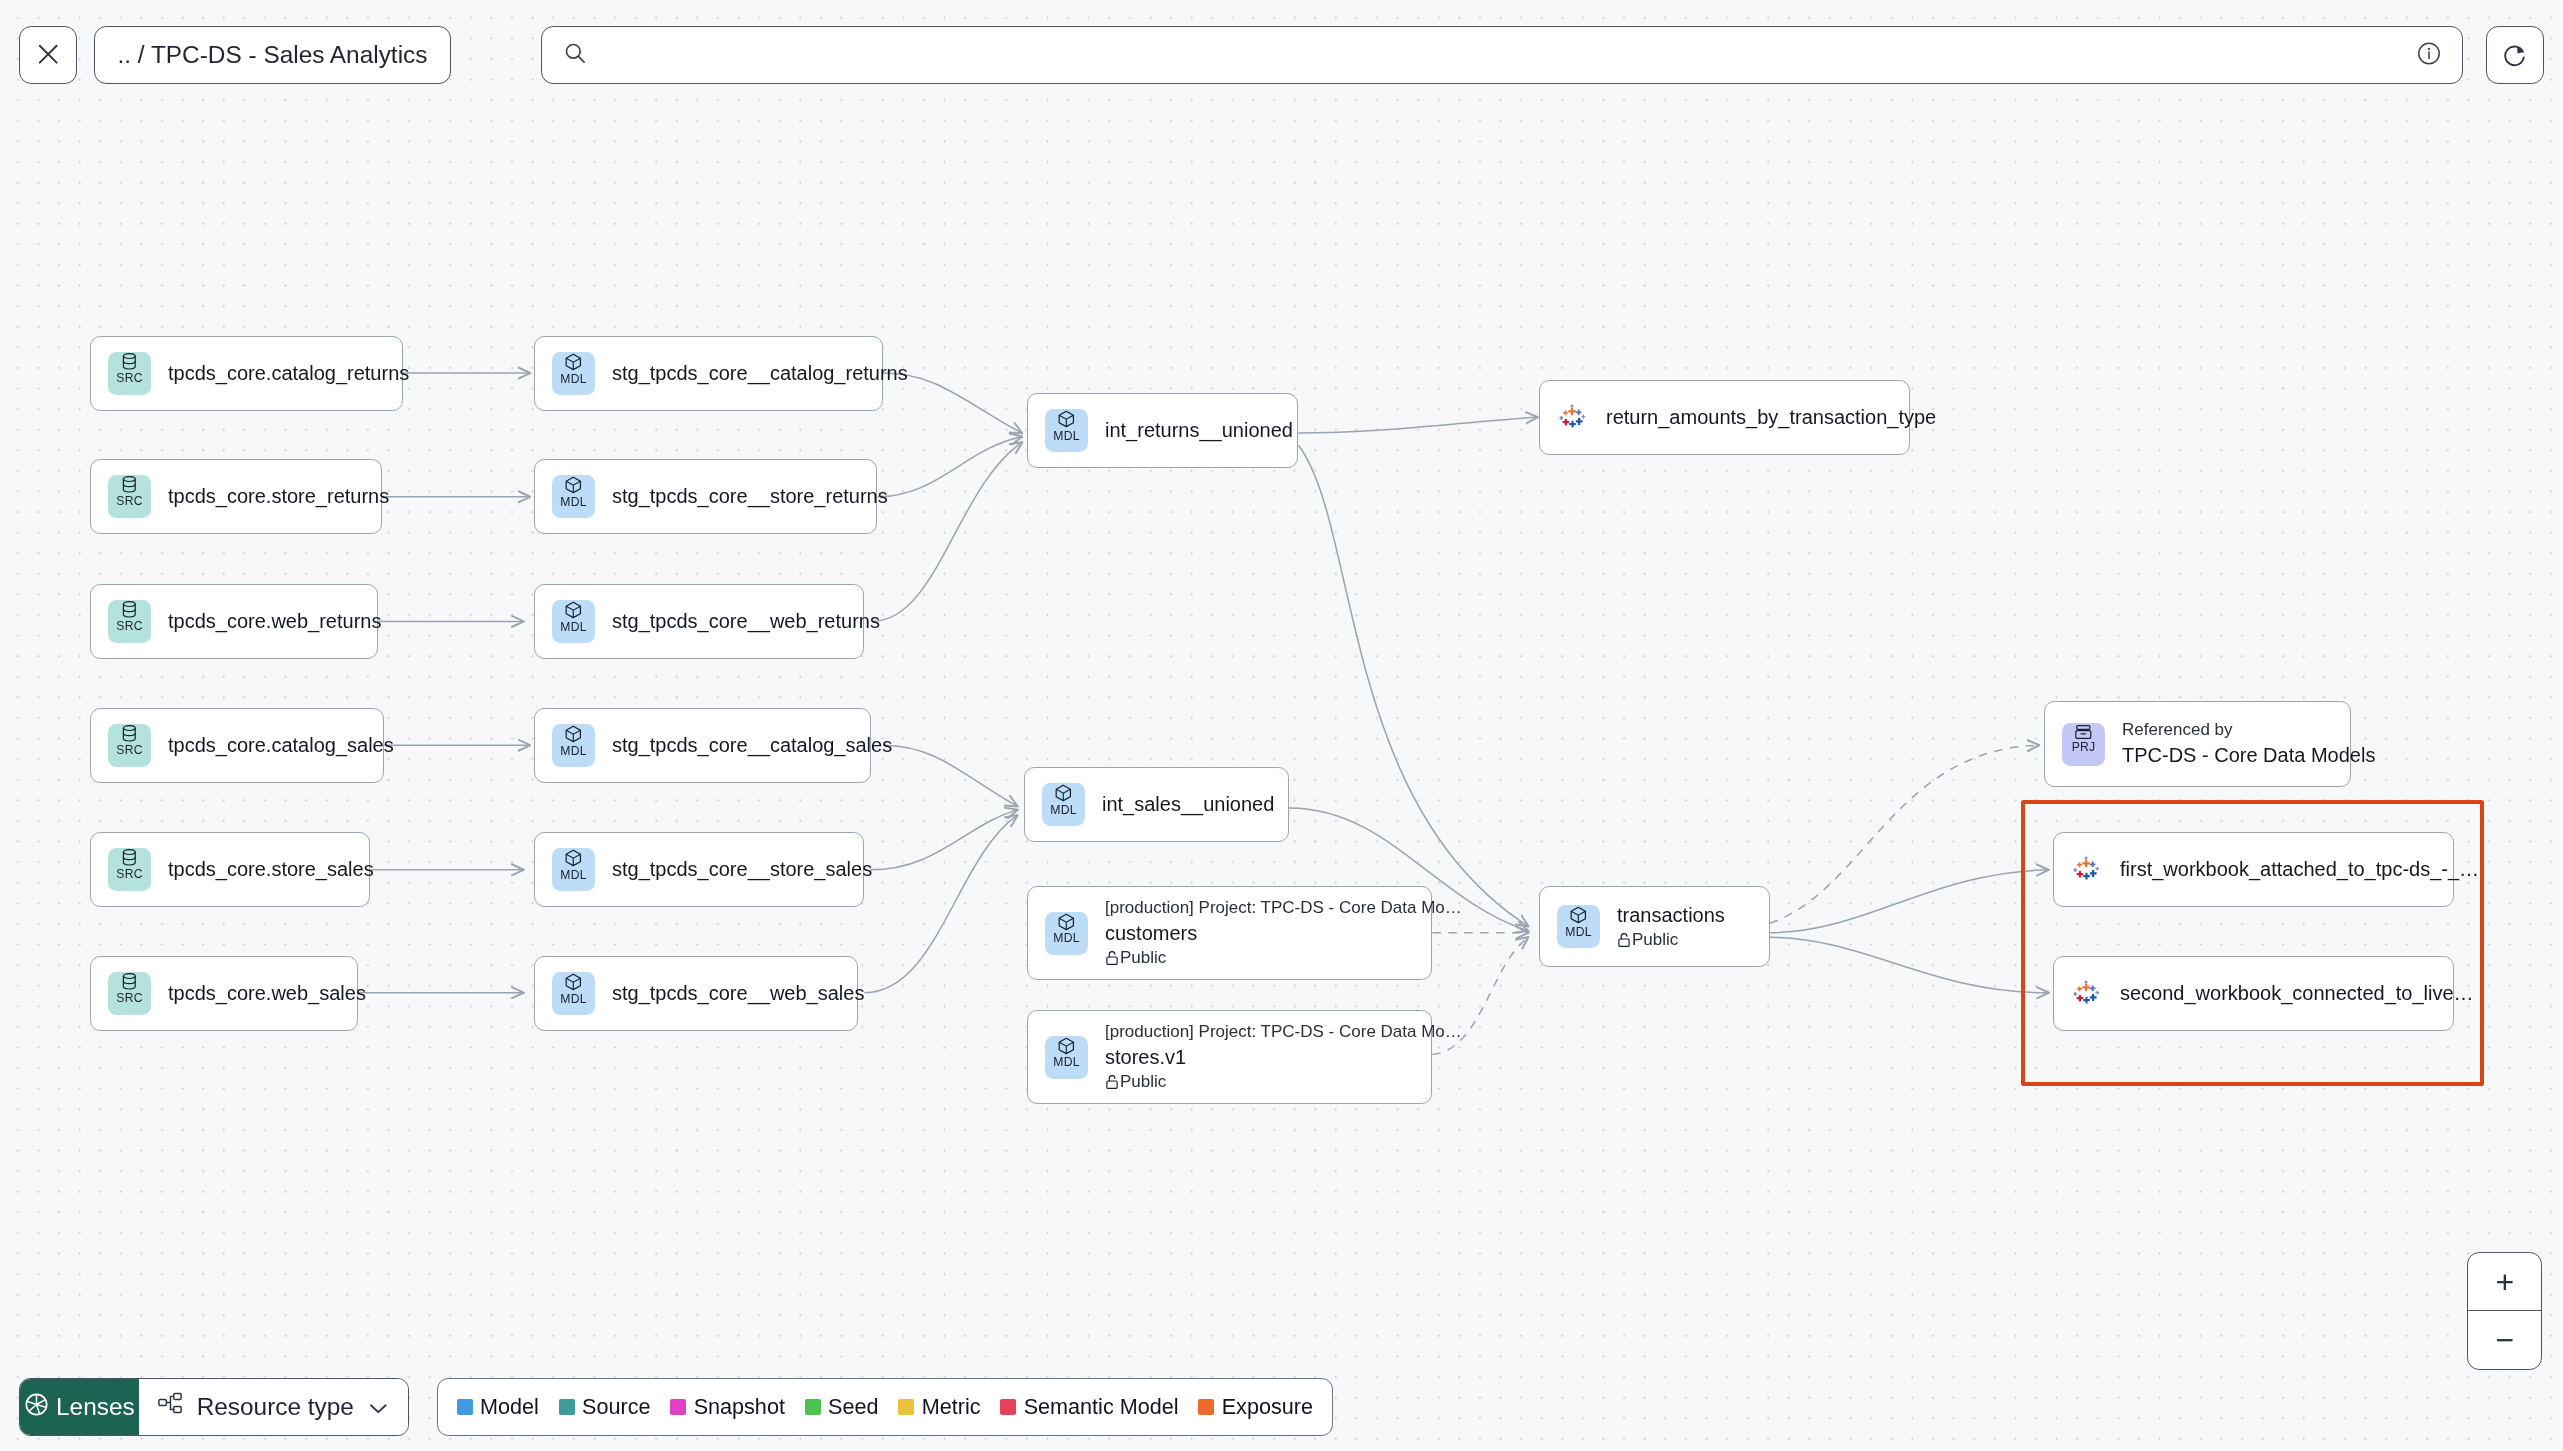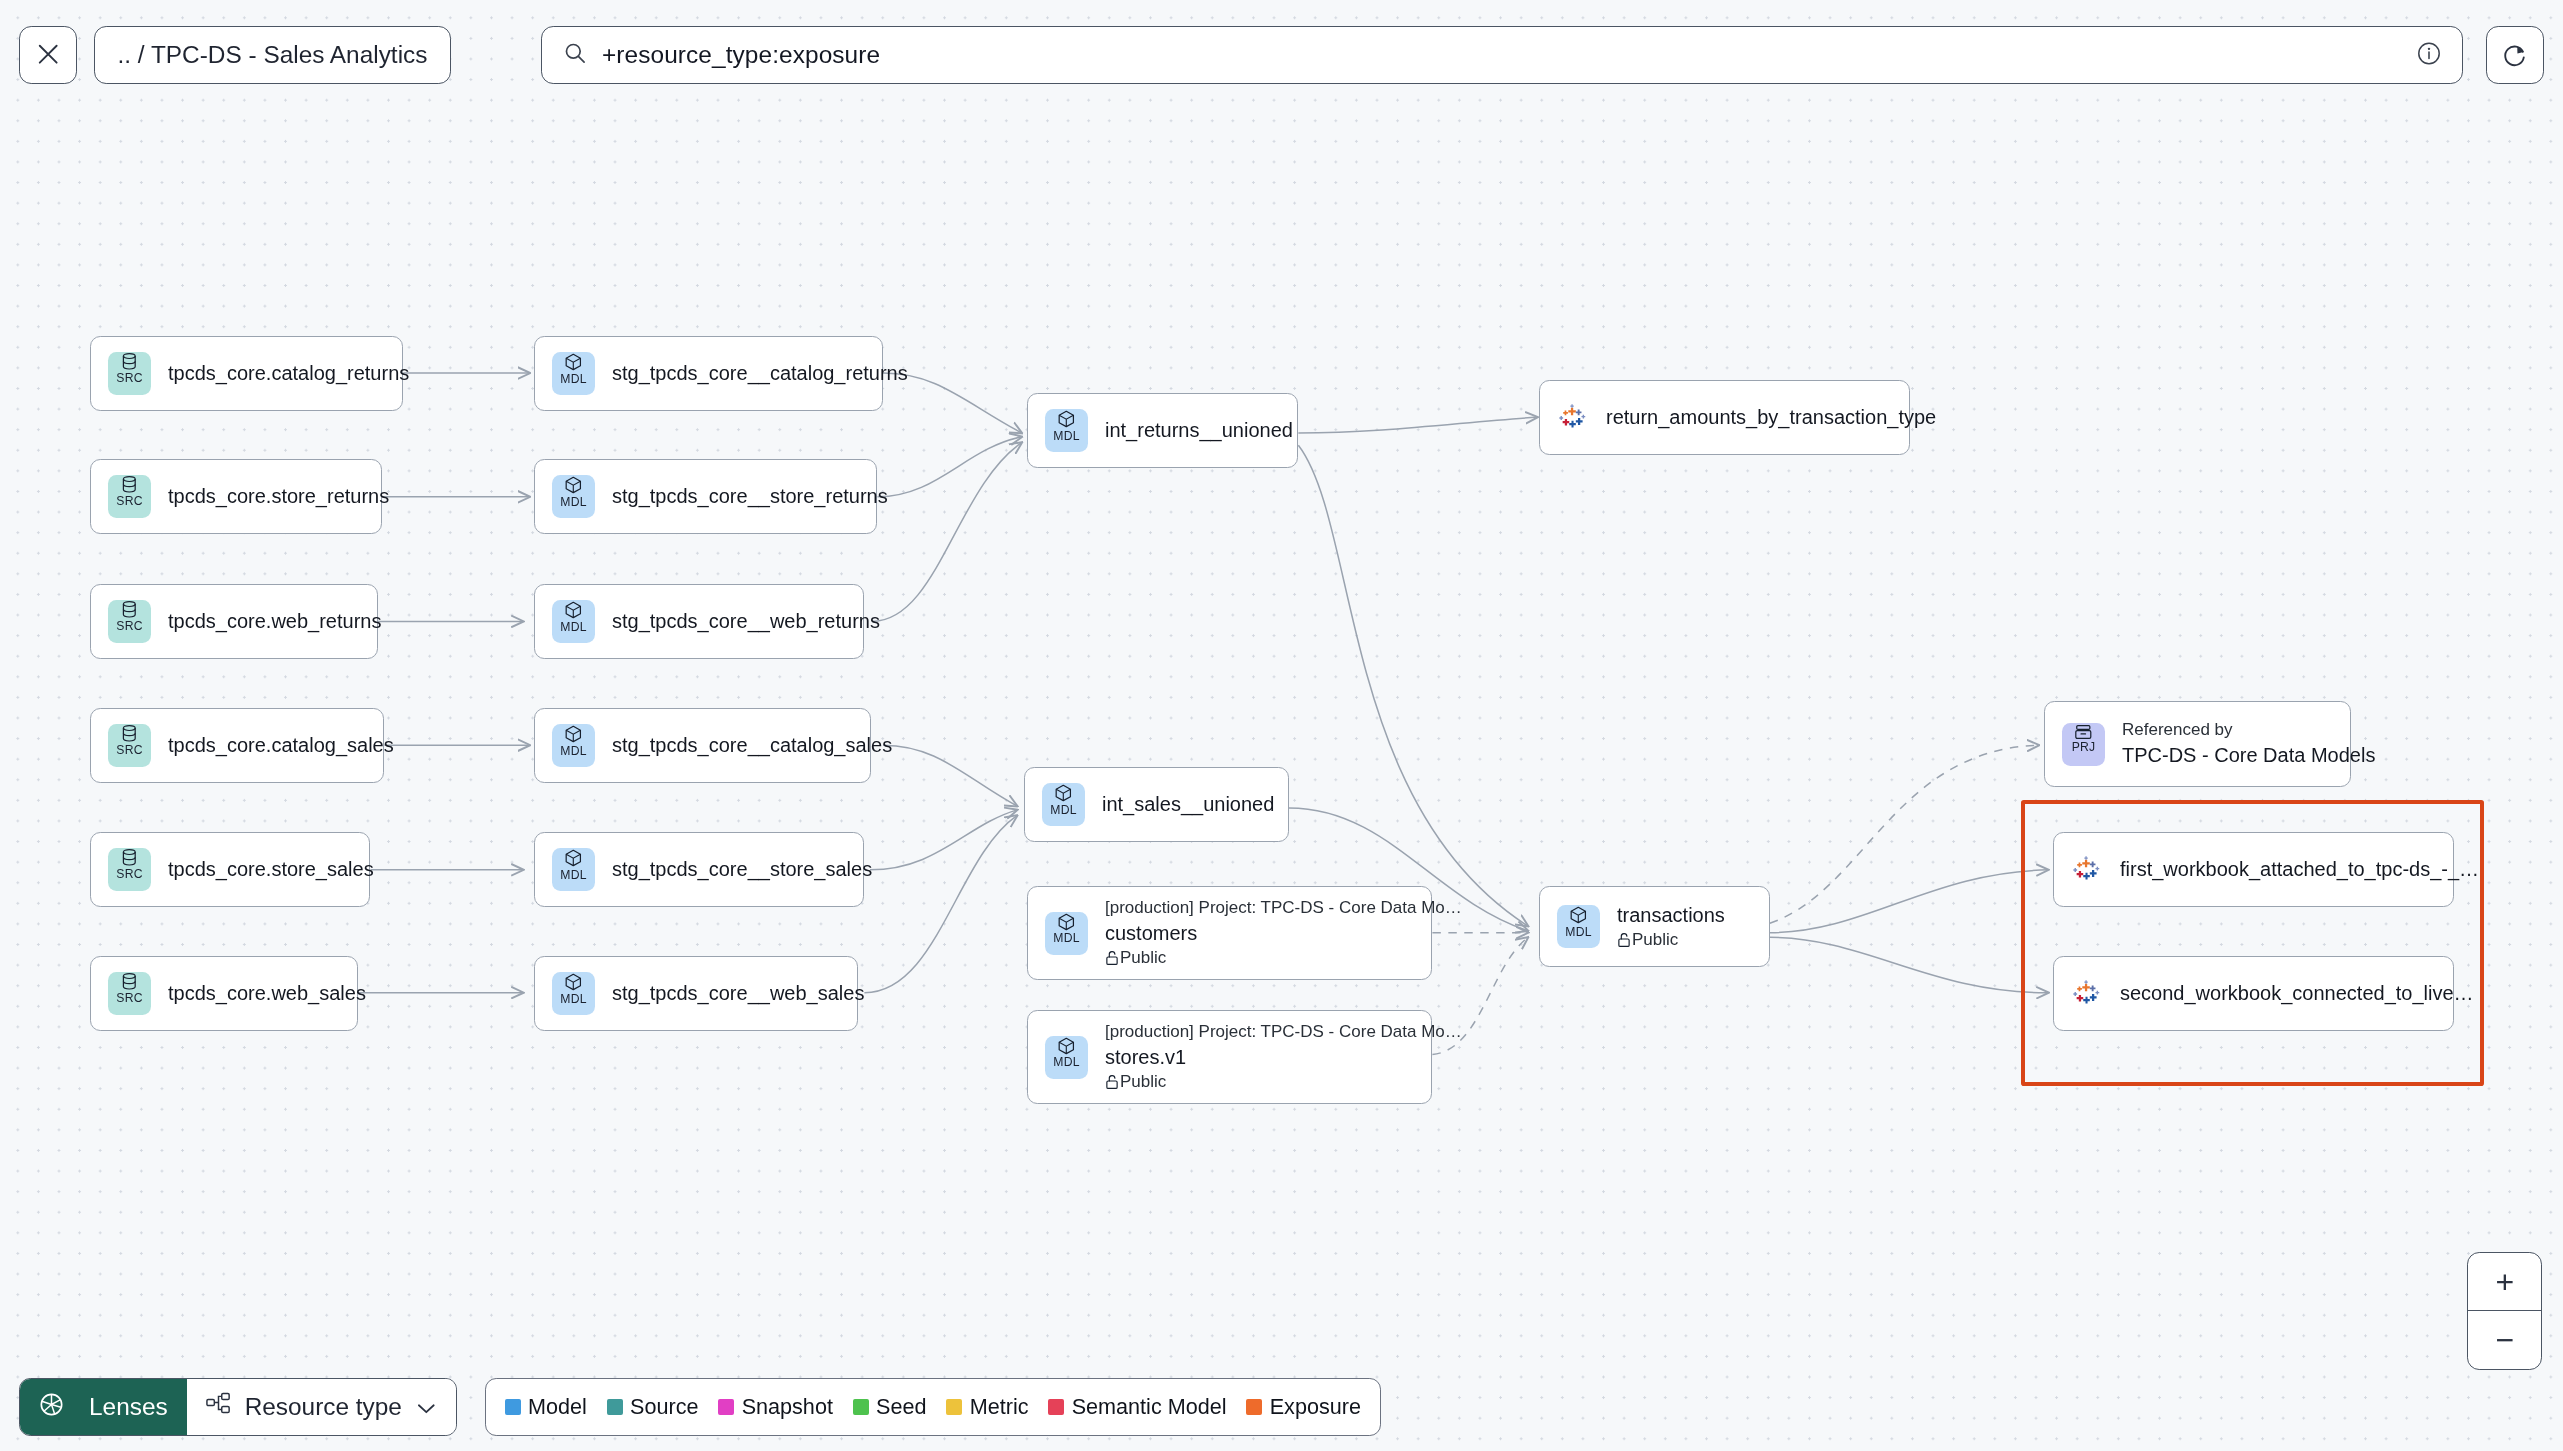--- a/index.html
+++ b/index.html
@@ -149,22 +149,22 @@
   .lens-group {
     display: flex; align-items: stretch;
     height: 58px;
     border-radius: 11.2px;
     overflow: hidden;
     border: 1.4px solid #4b5563;
     background: #fff;
   }
   .lens-btn {
     background: #1d6354; color: #fff;
-    display: flex; align-items: center; gap: 25px;
-    padding: 0 19px;
+    display: flex; align-items: center; gap: 7px;
+    padding: 0 4px;
     font-size: 24.4px;
     cursor: pointer;
   }
   .lens-select {
     background: #fff; color: #1f2430;
     display: flex; align-items: center; gap: 14px;
     padding: 0 19px;
     font-size: 24.4px;
     cursor: pointer;
   }
@@ -215,21 +215,20 @@
       <span>.. / TPC-DS - Sales Analytics</span>
     </div>
 
     <div class="searchbar">
       <span class="q-icon">
         <svg width="24.4" height="24.4" viewBox="0 0 26 26">
             <circle cx="11" cy="11" r="7.3" stroke="#3b424e" stroke-width="1.8" fill="none"></circle>
             <path d="M16.4 16.4 L22.5 22.5" stroke="#3b424e" stroke-width="1.8" stroke-linecap="round"></path>
           </svg>
       </span>
-      <span class="q-text" title="Search lineage">+resource_type:exposure</span>
       <span class="info-icon">
         <svg width="26" height="26" viewBox="0 0 28 28">
             <circle cx="14" cy="14" r="11" stroke="#3b424e" stroke-width="1.6" fill="none"></circle>
             <circle cx="14" cy="9" r="1.3" fill="#3b424e"></circle>
             <path d="M14 12.3 V19.3" stroke="#3b424e" stroke-width="1.7" stroke-linecap="round"></path>
           </svg>
       </span>
     </div>
 
     <div class="btn-square">

